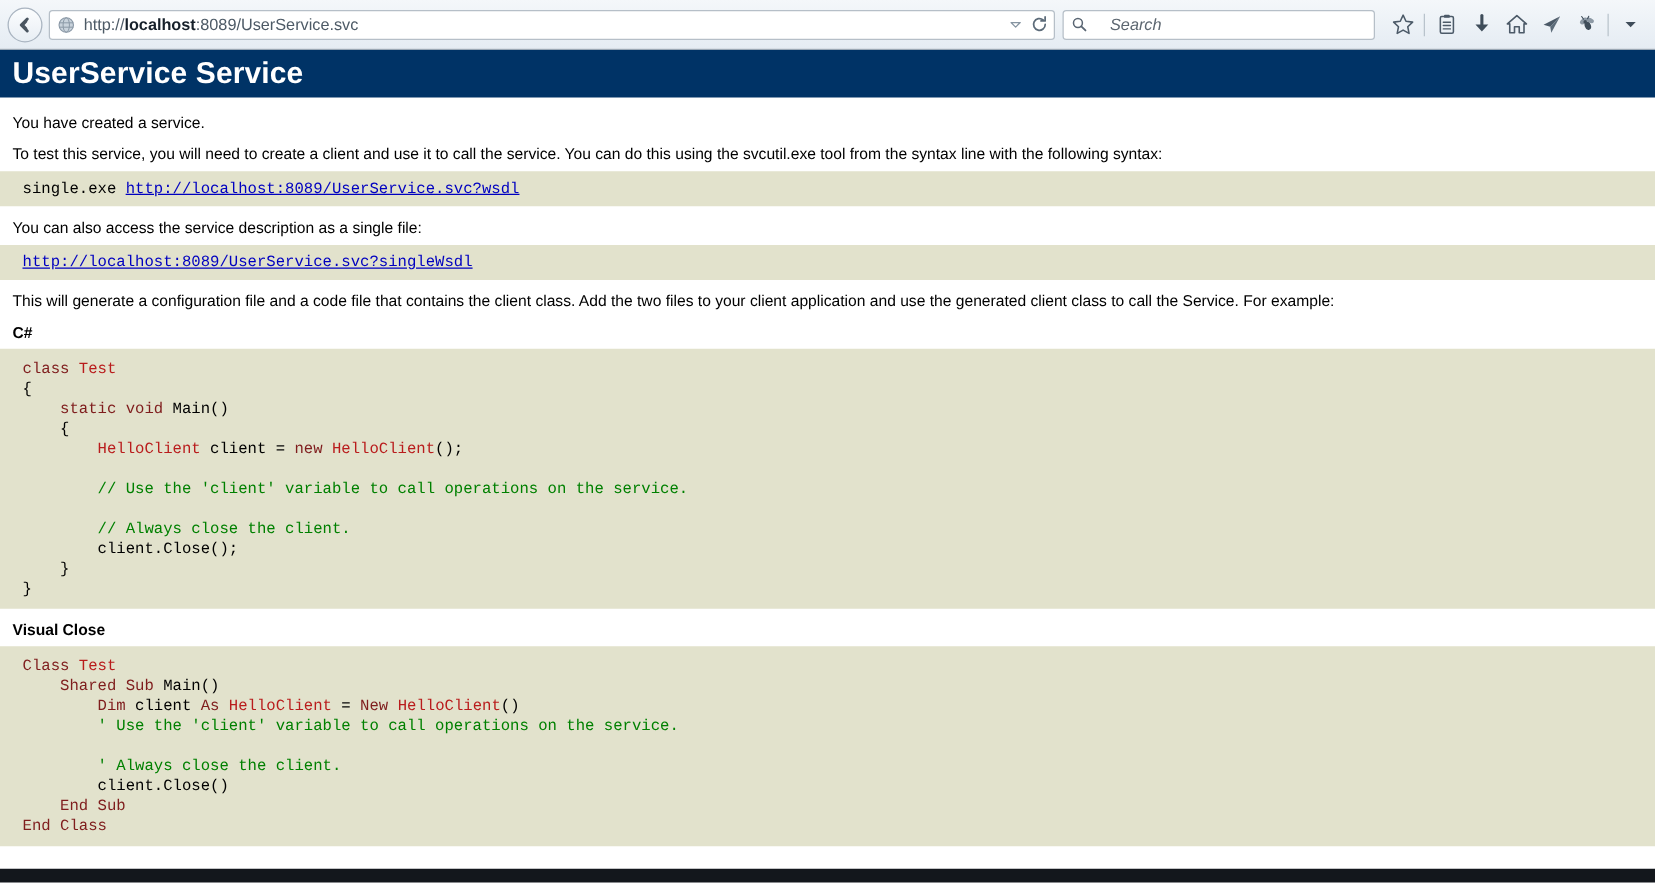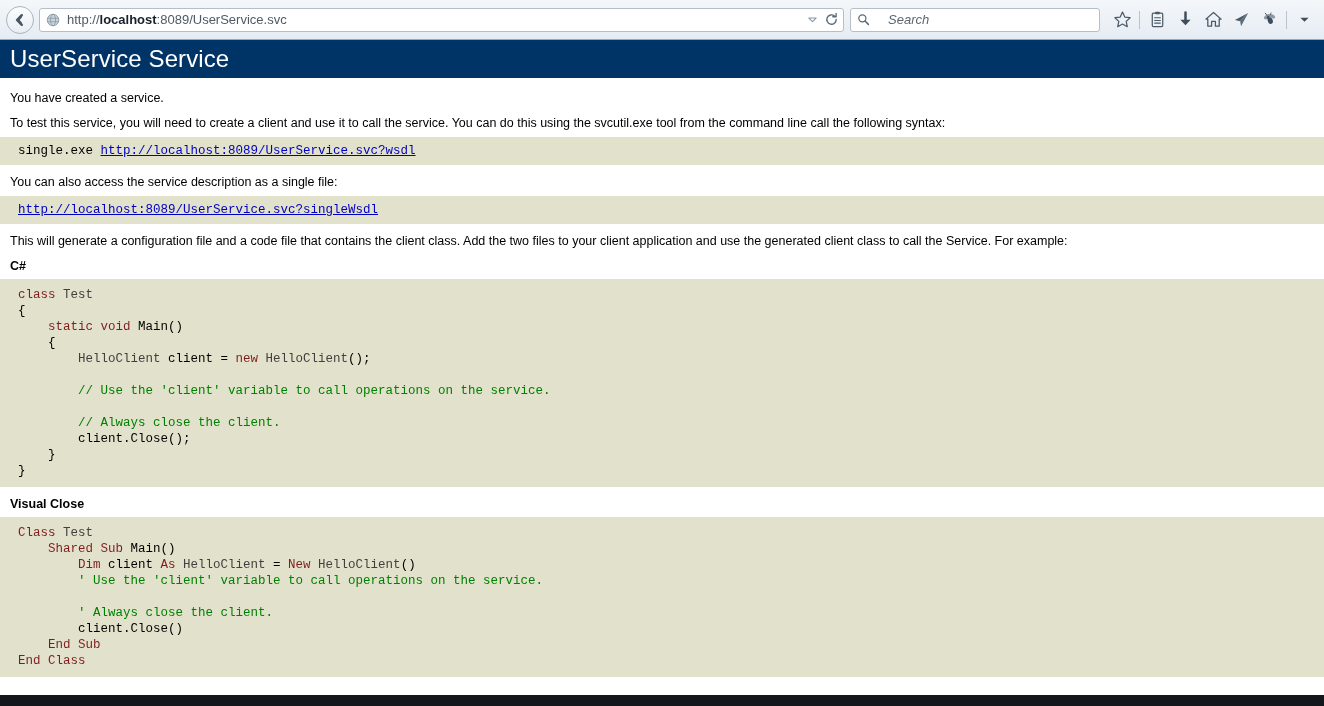--- a/index.html
+++ b/index.html
@@ -145,21 +145,21 @@
     display: flex;
     align-items: center;
     padding-left: 10px;
     box-sizing: border-box;
   }
   .service-header h1 {
     margin: 0;
     color: #ffffff;
     font-family: "Liberation Sans", sans-serif;
     font-size: 24px;
-    font-weight: normal;
+    font-weight: bold;
     letter-spacing: 0.1px;
   }
 
   
   .content {
     padding: 0;
   }
   .para {
     font-family: "Liberation Sans", sans-serif;
     font-size: 12.5px;
@@ -198,21 +198,21 @@
 
   .bottom-bar {
     position: absolute;
     left: 0;
     bottom: 0;
     width: 1324px;
     height: 11px;
     background: #13171c;
   }
 </style>
-<style>.k{color:#7f1d1d;}.t{color:#404040;}.cm{color:#008000;}.lnk{color:#0000C0;}.code-block{background:#E2E2CC;}.service-header{background:#003366;}</style></head>
+<style>.k{color:#7f1d1d;}.t{color:#b91c1c;}.cm{color:#008000;}.lnk{color:#0000C0;}.code-block{background:#E2E2CC;}.service-header{background:#003366;}</style></head>
 <body>
 
 <div class="browser-chrome">
 
   <div class="back-btn">
     <svg width="16" height="16" viewBox="0 0 16 16">
       <path d="M9.8 3.2 L5 8 L9.8 12.8 L9.8 10.4 L7.6 8 L9.8 5.6 Z" fill="#4a5560"></path>
       <path d="M9.8 3.2 L5 8 L9.8 12.8" fill="none" stroke="#4a5560" stroke-width="2.4" stroke-linecap="round" stroke-linejoin="round"></path>
     </svg>
   </div>
@@ -309,21 +309,21 @@
 </div>
 
 <div class="service-header">
   <h1>UserService Service</h1>
 </div>
 
 <div class="content">
 
   <p class="para first">You have created a service.</p>
 
-  <p class="para">To test this service, you will need to create a client and use it to call the service. You can do this using the svcutil.exe tool from the command line call the following syntax:</p>
+  <p class="para">To test this service, you will need to create a client and use it to call the service. You can do this using the svcutil.exe tool from the syntax line with the following syntax:</p>
 
   <div class="code-block inline-cmd"><span>single.exe </span><a class="lnk" href="#">http://localhost:8089/UserService.svc?wsdl</a></div>
 
   <p class="para">You can also access the service description as a single file:</p>
 
   <div class="code-block inline-cmd"><a class="lnk" href="#">http://localhost:8089/UserService.svc?singleWsdl</a></div>
 
   <p class="para">This will generate a configuration file and a code file that contains the client class. Add the two files to your client application and use the generated client class to call the Service. For example:</p>
 
   <div class="lang-label">C#</div>

